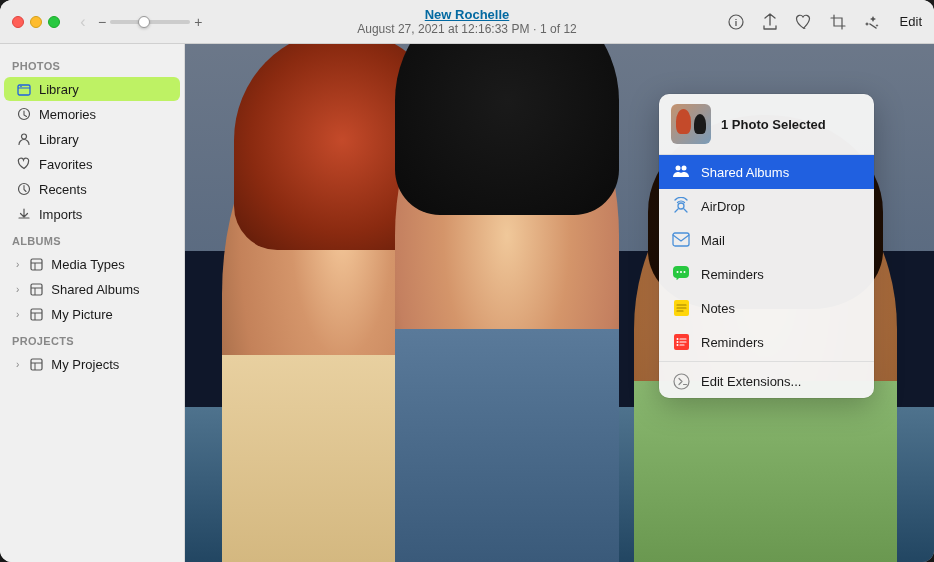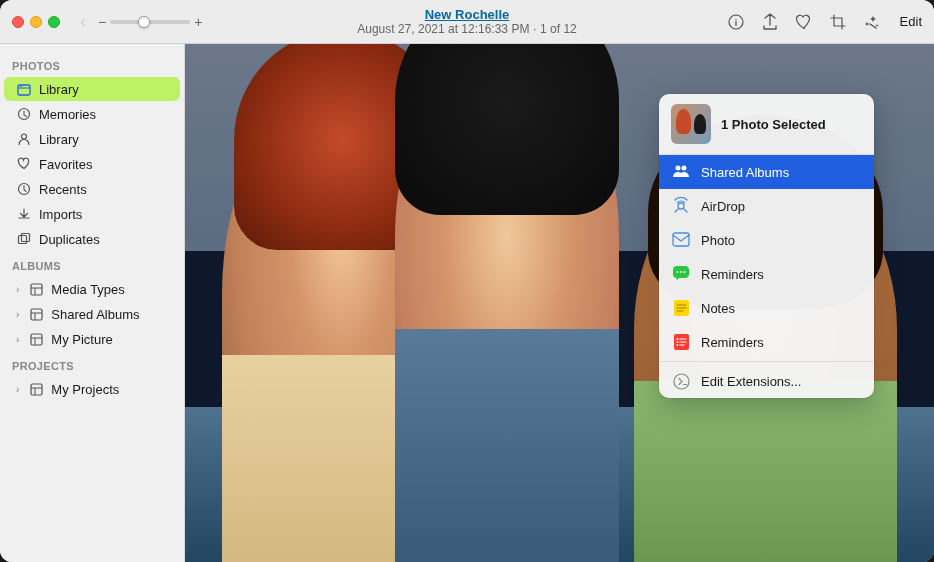--- a/index.html
+++ b/index.html
@@ -519,29 +519,20 @@
       <div class="sidebar-item">
         <span class="icon">
           <svg width="14" height="14" viewBox="0 0 14 14" fill="none">
             <path d="M7 2v7M3.5 6.5L7 10l3.5-3.5" stroke="#555" stroke-width="1.2" stroke-linecap="round" stroke-linejoin="round"></path>
             <path d="M2 11h10" stroke="#555" stroke-width="1.2" stroke-linecap="round"></path>
           </svg>
         </span>
         <span>Imports</span>
       </div>
 
-      <div class="sidebar-item">
-        <span class="icon">
-          <svg width="14" height="14" viewBox="0 0 14 14" fill="none">
-            <rect x="1.5" y="3.5" width="8" height="8" rx="1" stroke="#555" stroke-width="1.2"></rect>
-            <rect x="4.5" y="1.5" width="8" height="8" rx="1" stroke="#555" stroke-width="1.2"></rect>
-          </svg>
-        </span>
-        <span>Duplicates</span>
-      </div>
 
       <div class="sidebar-section-label">Albums</div>
 
       <div class="sidebar-item expandable">
         <span class="expand-arrow">›</span>
         <span class="icon">
           <svg width="13" height="13" viewBox="0 0 13 13" fill="none">
             <rect x="1" y="1" width="11" height="11" rx="1.5" stroke="#555" stroke-width="1.2"></rect>
             <path d="M1 5h11M5 5v7" stroke="#555" stroke-width="1"></path>
           </svg>
@@ -627,21 +618,21 @@
           <span>AirDrop</span>
         </div>
 
         <div class="dropdown-item">
           <span class="item-icon">
             <svg width="18" height="16" viewBox="0 0 18 16" fill="none">
               <rect x="1" y="1" width="16" height="13" rx="2" stroke="#4a90d9" stroke-width="1.3"></rect>
               <path d="M1 3l8 6 8-6" stroke="#4a90d9" stroke-width="1.2" stroke-linecap="round"></path>
             </svg>
           </span>
-          <span>Photo</span>
+          <span>Mail</span>
         </div>
 
         <div class="dropdown-item">
           <span class="item-icon">
             <svg width="18" height="18" viewBox="0 0 18 18" fill="none">
               <rect x="1" y="1" width="16" height="12" rx="4" fill="#28c840"></rect>
               <path d="M5 14l2-2h4" stroke="#28c840" stroke-width="1.5" stroke-linecap="round"></path>
               <circle cx="5.5" cy="7" r="1" fill="white"></circle>
               <circle cx="9" cy="7" r="1" fill="white"></circle>
               <circle cx="12.5" cy="7" r="1" fill="white"></circle>

